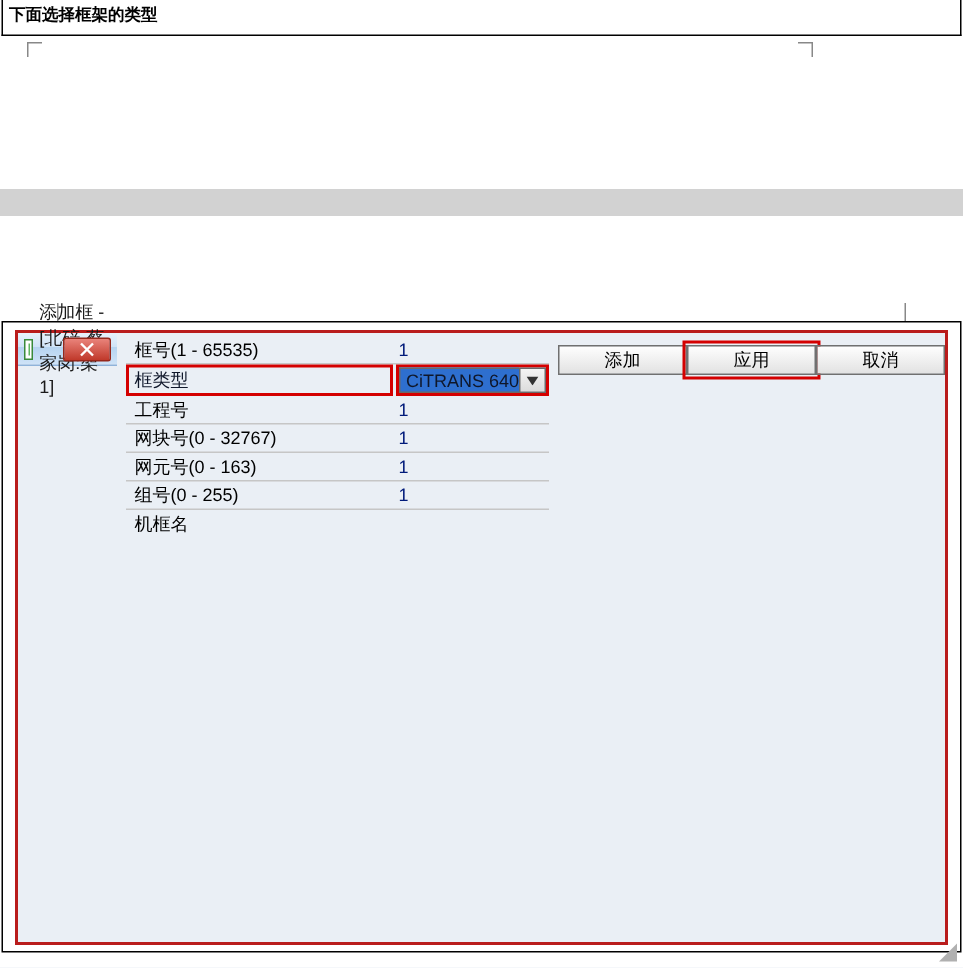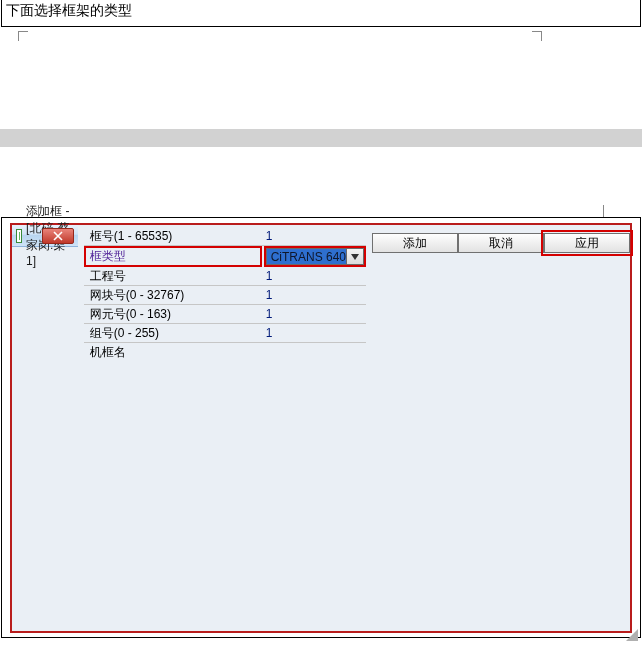--- a/index.html
+++ b/index.html
@@ -10,21 +10,21 @@
       font-size: 12px;
       background: #fff;
       position: relative;
     }
     .top-region {
       border: 1px solid #000;
       border-top: none;
       padding: 2px 4px 6px 4px;
       margin: 0 1px;
     }
-    .top-text { font-size: 14px; }
+    .top-text { font-size: 11px; font-weight: bold; }
     .corner-marks { position: relative; height: 72px; }
     .corner { position: absolute; width: 10px; height: 10px; }
     .corner.tl { top: 4px; left: 18px; border-left: 1px solid #888; border-top: 1px solid #888; }
     .corner.tr { top: 4px; right: 100px; border-right: 1px solid #888; border-top: 1px solid #888; }
     .gray-band {
       height: 18px;
       background: #d2d2d2;
       margin-top: 30px;
     }
     .mid-space { height: 70px; position: relative; }
@@ -111,21 +111,21 @@
       height: 21px;
       align-items: stretch;
     }
     .row-highlighted .label-hl {
       width: 178px;
       padding-left: 4px;
       display: flex;
       align-items: center;
       border: 2px solid #d40000;
       background: #eaeff5;
-      color: #4c1d95;
+      color: #0f172a;
       margin-right: 2px;
     }
     .dropdown-hl {
       flex: 1;
       border: 2px solid #d40000;
       display: flex;
       align-items: stretch;
     }
     .dropdown-inner {
       flex: 1;
@@ -260,24 +260,24 @@
       </div>
 
     </div>
 
     <div class="body-fill"></div>
 
     <div class="button-bar">
       <div class="btn">
         <span>添加</span>
       </div>
+      <div class="btn btn-hl">
+        <span>应用</span>
+      </div>
       <div class="btn">
         <span>取消</span>
       </div>
-      <div class="btn btn-hl">
-        <span>应用</span>
-      </div>
     </div>
 
   </div>
 </div>
 
 <div class="resize-grip"></div>
 
 </body></html>

